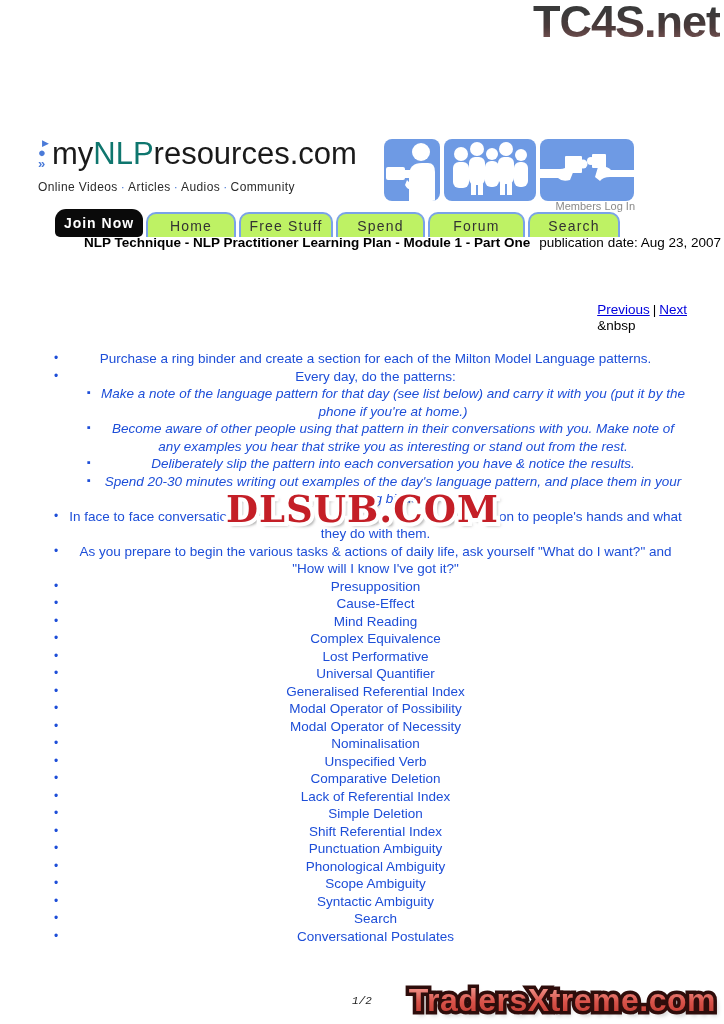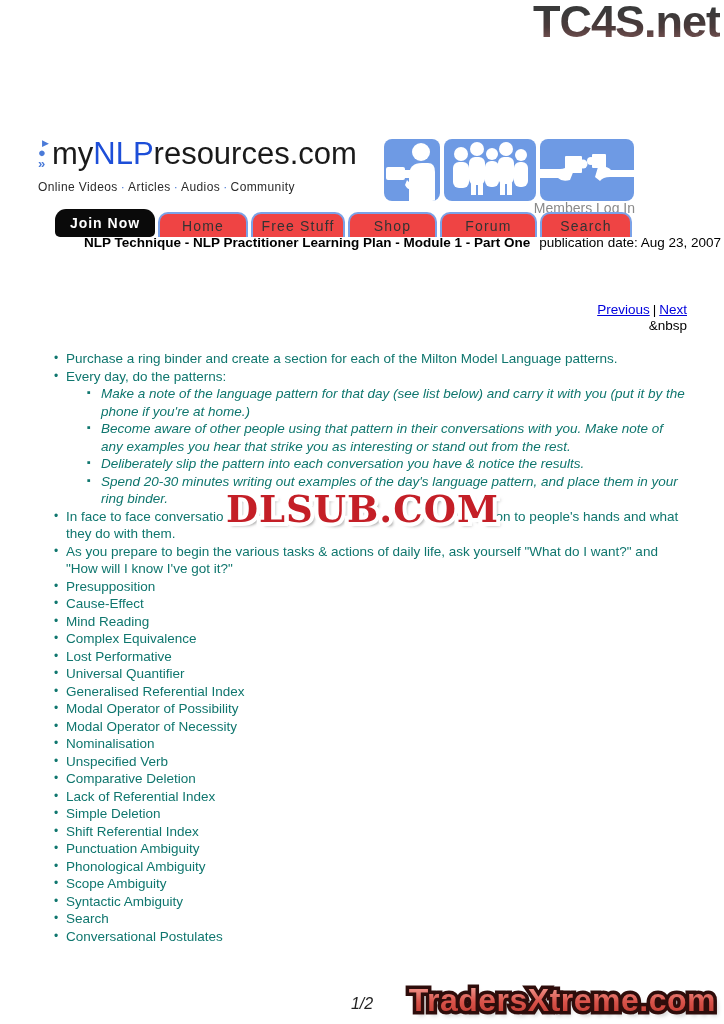--- a/index.html
+++ b/index.html
@@ -16,72 +16,72 @@
   }
 
   
   .logo-row { position:absolute; top:136px; left:38px; width:345px; }
   .logo-line { display:flex; align-items:center; }
   .logo-glyphs { display:flex; flex-direction:column; align-items:flex-start; margin-right:3px; line-height:1; color:#4a7ad8; }
   .logo-glyphs .g-play { font-size:9px; margin-left:4px; }
   .logo-glyphs .g-dot  { font-size:13px; line-height:10px; }
   .logo-glyphs .g-ff   { font-size:13px; font-weight:bold; line-height:11px; }
   .logo-text { font-size:31px; letter-spacing:0px; color:#1a1a1a; white-space:nowrap; }
-  .logo-text .accent { color:#1d4ed8; }
+  .logo-text .accent { color:#0f766e; }
   .logo-tagline { margin-top:8px; font-size:12px; letter-spacing:0.4px; color:#2a2a2a; white-space:nowrap; }
   .logo-tagline .sep { color:#4a7ad8; padding:0 3px; }
 
   
   .banner { position:absolute; top:139px; left:384px; display:flex; }
   .bbox { height:62px; background:#6e9ae4; border-radius:8px; margin-right:4px; overflow:hidden; flex:none; }
   .bbox:last-child { margin-right:0; }
   .bbox svg { display:block; }
-  .members { position:absolute; top:200px; right:89px; font-size:14px; color:#8a8a8a; }
+  .members { position:absolute; top:200px; right:89px; font-size:11px; color:#8a8a8a; }
 
   
   .tabs { position:absolute; top:209px; left:55px; display:flex; align-items:flex-end; }
   .tab { height:25px; margin-right:3px; border:2px solid #7aa2e8; border-bottom:none;
-         border-radius:10px 10px 0 0; background:#ef4444; color:#333;
+         border-radius:10px 10px 0 0; background:#bef264; color:#333;
          display:flex; align-items:center; justify-content:center;
          font-size:14px; letter-spacing:1.2px; cursor:pointer; }
   .tab.dark { height:28px; background:#0a0a0a; border:none; border-radius:11px 11px 5px 5px;
               color:#fff; font-weight:bold; letter-spacing:1px; }
-  .tab.w1{width:100px} .tab.w2{width:90px} .tab.w3{width:94px}
+  .tab.w1{width:88px} .tab.w2{width:90px} .tab.w3{width:94px}
   .tab.w4{width:89px} .tab.w5{width:97px} .tab.w6{width:92px}
 
   
   .title-row { position:absolute; top:235px; left:45px; width:660px; font-size:13.5px; color:#000; white-space:nowrap;padding-left:39px; }
   .title-row .t-bold { font-weight:bold; }
   .title-row .t-date { margin-left:9px; }
 
   
-  .pager { position:absolute; top:302px; right:37px; text-align:right; font-size:13.5px; line-height:16px; color:#000;margin-left:8px; }
+  .pager { position:absolute; top:302px; right:37px; font-size:13.5px; line-height:16px; color:#000;margin-left:8px; }
   .pager a { color:#0000dd; text-decoration:underline; cursor:pointer; }
   .pager .sep { padding:0 3px; }
 
   
   .content { position:absolute; top:350px; left:45px; width:640px;
-             font-size:13.5px; line-height:17.5px; color:#0f766e; }
+             font-size:13.5px; line-height:17.5px; color:#1d4ed8;text-align:center; }
   .content ul { list-style:none; }
   .content li { position:relative; padding-left:21px; }
   .content li.l1::before { content:"\2022"; position:absolute; left:9px; top:0; font-size:12px; }
   .content li.l2 { margin-left:44px; padding-left:12px;font-style:italic; }
   .content li.l2::before { content:"\25AA"; position:absolute; left:-2px; top:-1px; font-size:11px; }
   .wm-gap { display:inline-block; width:272px; height:1px; }
 
   
   .wm-dlsub { position:absolute; left:226px; top:487px; font-family:"DejaVu Serif", serif;
               font-weight:bold; font-size:37px; letter-spacing:1px; white-space:nowrap; line-height:1.2; }
   .wm-dlsub .wm-back { position:absolute; left:0; top:0; color:#fff; -webkit-text-stroke:8px #fff;
                        text-shadow:4px 4px 3px rgba(110,110,110,0.6); }
   .wm-dlsub .wm-front { position:relative; color:#c41f27; }
 
   
   .page-num { position:absolute; top:995px; left:0; width:724px; text-align:center;
-              font-size:16px; font-style:italic; color:#222; }
+              font-size:11px; font-style:italic; color:#222;font-family:Liberation Mono, monospace; }
   .wm-traders { position:absolute; top:981px; right:8px; font-weight:bold; font-size:32px;
                 letter-spacing:0.5px; white-space:nowrap; line-height:1.2; }
   .wm-traders .wm-back { position:absolute; left:0; top:0; color:#2e0d0b; -webkit-text-stroke:7px #2e0d0b;
                          text-shadow:0 0 6px #fff, 0 0 10px #fff, 3px 4px 5px rgba(0,0,0,0.35); }
   .wm-traders .wm-front { position:relative;
                           background:linear-gradient(180deg,#f0938a 15%,#d9534a 55%,#c03a30 95%);
                           -webkit-background-clip:text; background-clip:text; color:transparent; }
 </style>
 </head>
 <body>
@@ -146,21 +146,21 @@
         </g>
       </svg>
     </div>
   </div>
   <div class="members">Members Log In</div>
 
   <div class="tabs">
     <div class="tab dark w1">Join Now</div>
     <div class="tab w2">Home</div>
     <div class="tab w3">Free Stuff</div>
-    <div class="tab w4">Shop</div>
+    <div class="tab w4">Spend</div>
     <div class="tab w5">Forum</div>
     <div class="tab w6">Search</div>
   </div>
 
   <div class="title-row">
     <span class="t-bold">NLP Technique - NLP Practitioner Learning Plan - Module 1 - Part One</span><span class="t-date">publication date: Aug 23, 2007</span>
   </div>
 
   <div class="pager">
     <div>

